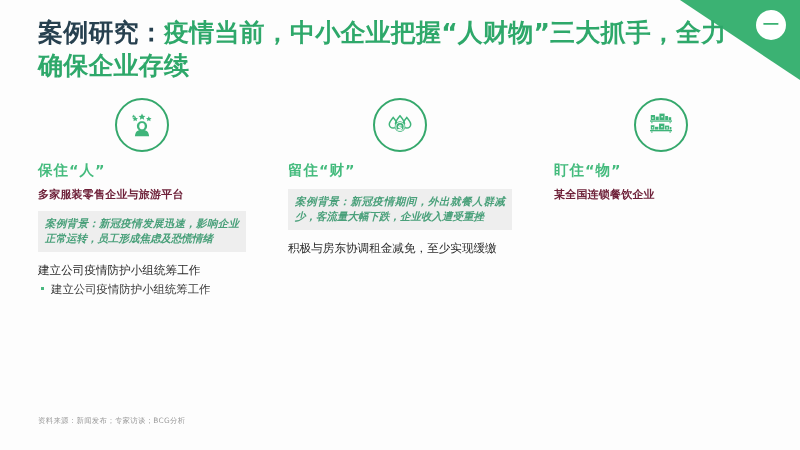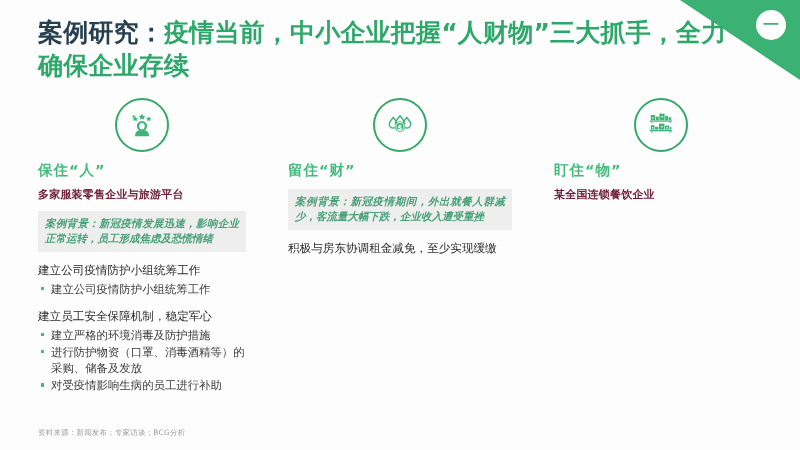--- a/index.html
+++ b/index.html
@@ -135,21 +135,21 @@
   ul.bullets li::before {
     content: "";
     position: absolute;
     left: 3px; top: 6px;
     width: 3.4px; height: 3.4px;
     background: #49b87f;
   }
 
   .footnote {
     position: absolute;
-    left: 38px; bottom: 12px;
+    left: 38px; bottom: 24px;
     font-size: 7.4px;
     color: #9b9b9b;
     letter-spacing: 0.3px;
   }
 </style>
 </head>
 <body>
 
 <div class="slide">
 
@@ -182,28 +182,20 @@
       <div class="company">多家服装零售企业与旅游平台</div>
       <div class="bg-box">案例背景：新冠疫情发展迅速，影响企业正常运转，员工形成焦虑及恐慌情绪</div>
 
       <div class="section">
         <div class="sec-head">建立公司疫情防护小组统筹工作</div>
         <ul class="bullets">
           <li>建立公司疫情防护小组统筹工作</li>
         </ul>
       </div>
 
-      <div class="section">
-        <div class="sec-head">建立员工安全保障机制，稳定军心</div>
-        <ul class="bullets">
-          <li>建立严格的环境消毒及防护措施</li>
-          <li>进行防护物资（口罩、消毒酒精等）的采购、储备及发放</li>
-          <li>对受疫情影响生病的员工进行补助</li>
-        </ul>
-      </div>
     </div>
 
     <div class="col col-2">
       <div class="icon-ring">
         <svg width="34" height="34" viewBox="0 0 34 34">
           <g fill="none" stroke="#3fb47a" stroke-width="1.5">
             <path d="M10.2 9.5 c2.6 3.1 3.9 5.1 3.9 6.7 a3.9 3.9 0 0 1-7.8 0 c0-1.6 1.3-3.6 3.9-6.7 z"></path>
             <path d="M23.8 9.5 c2.6 3.1 3.9 5.1 3.9 6.7 a3.9 3.9 0 0 1-7.8 0 c0-1.6 1.3-3.6 3.9-6.7 z"></path>
             <path d="M17 7.8 c3.0 3.6 4.5 5.9 4.5 7.8 a4.5 4.5 0 0 1-9.0 0 c0-1.9 1.5-4.2 4.5-7.8 z"></path>
           </g>

